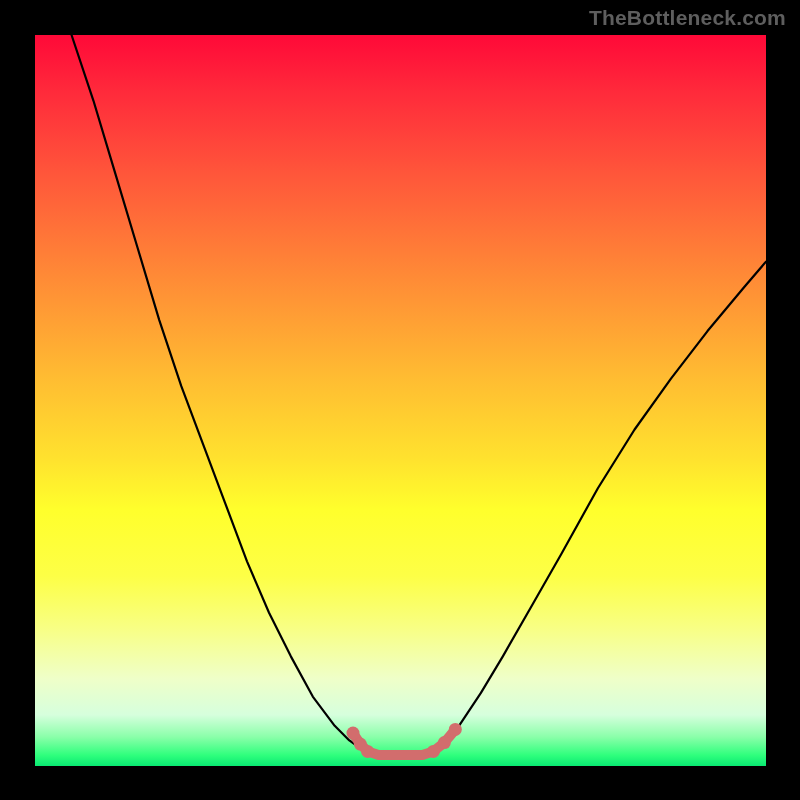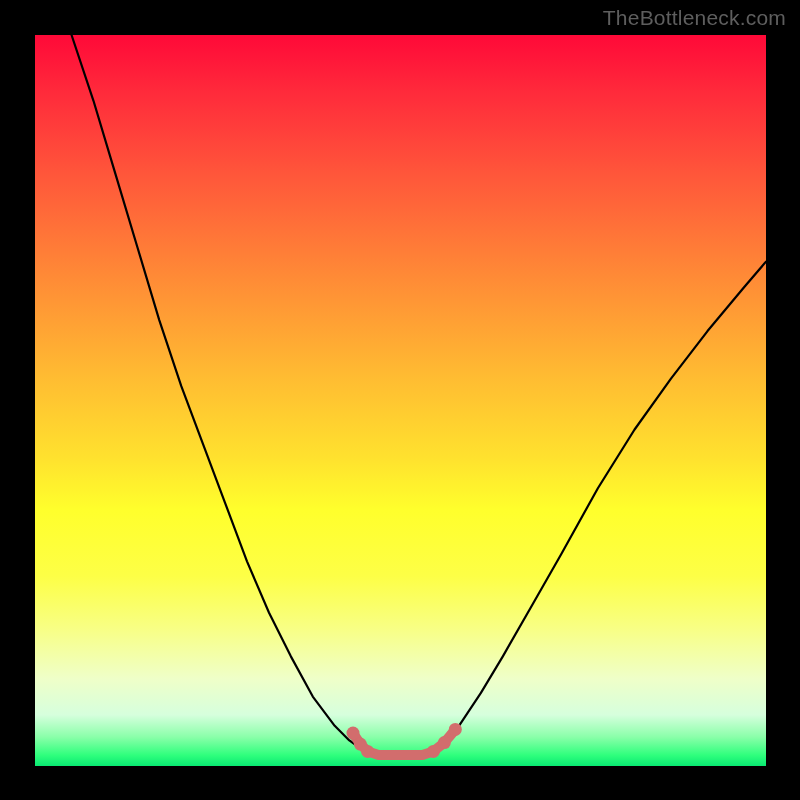--- a/index.html
+++ b/index.html
@@ -41,21 +41,21 @@
       #30ff7d 98.5%,
       #09e972 100%
     );
   }
   .watermark {
     position: absolute;
     top: 6px;
     right: 14px;
     color: #5e5e5e;
     font-size: 21px;
-    font-weight: 400;
+    font-weight: 700;
     letter-spacing: 0.2px;
   }
   svg.curve {
     position: absolute;
     top: 0;
     left: 0;
     width: 731px;
     height: 731px;
     overflow: visible;
   }

